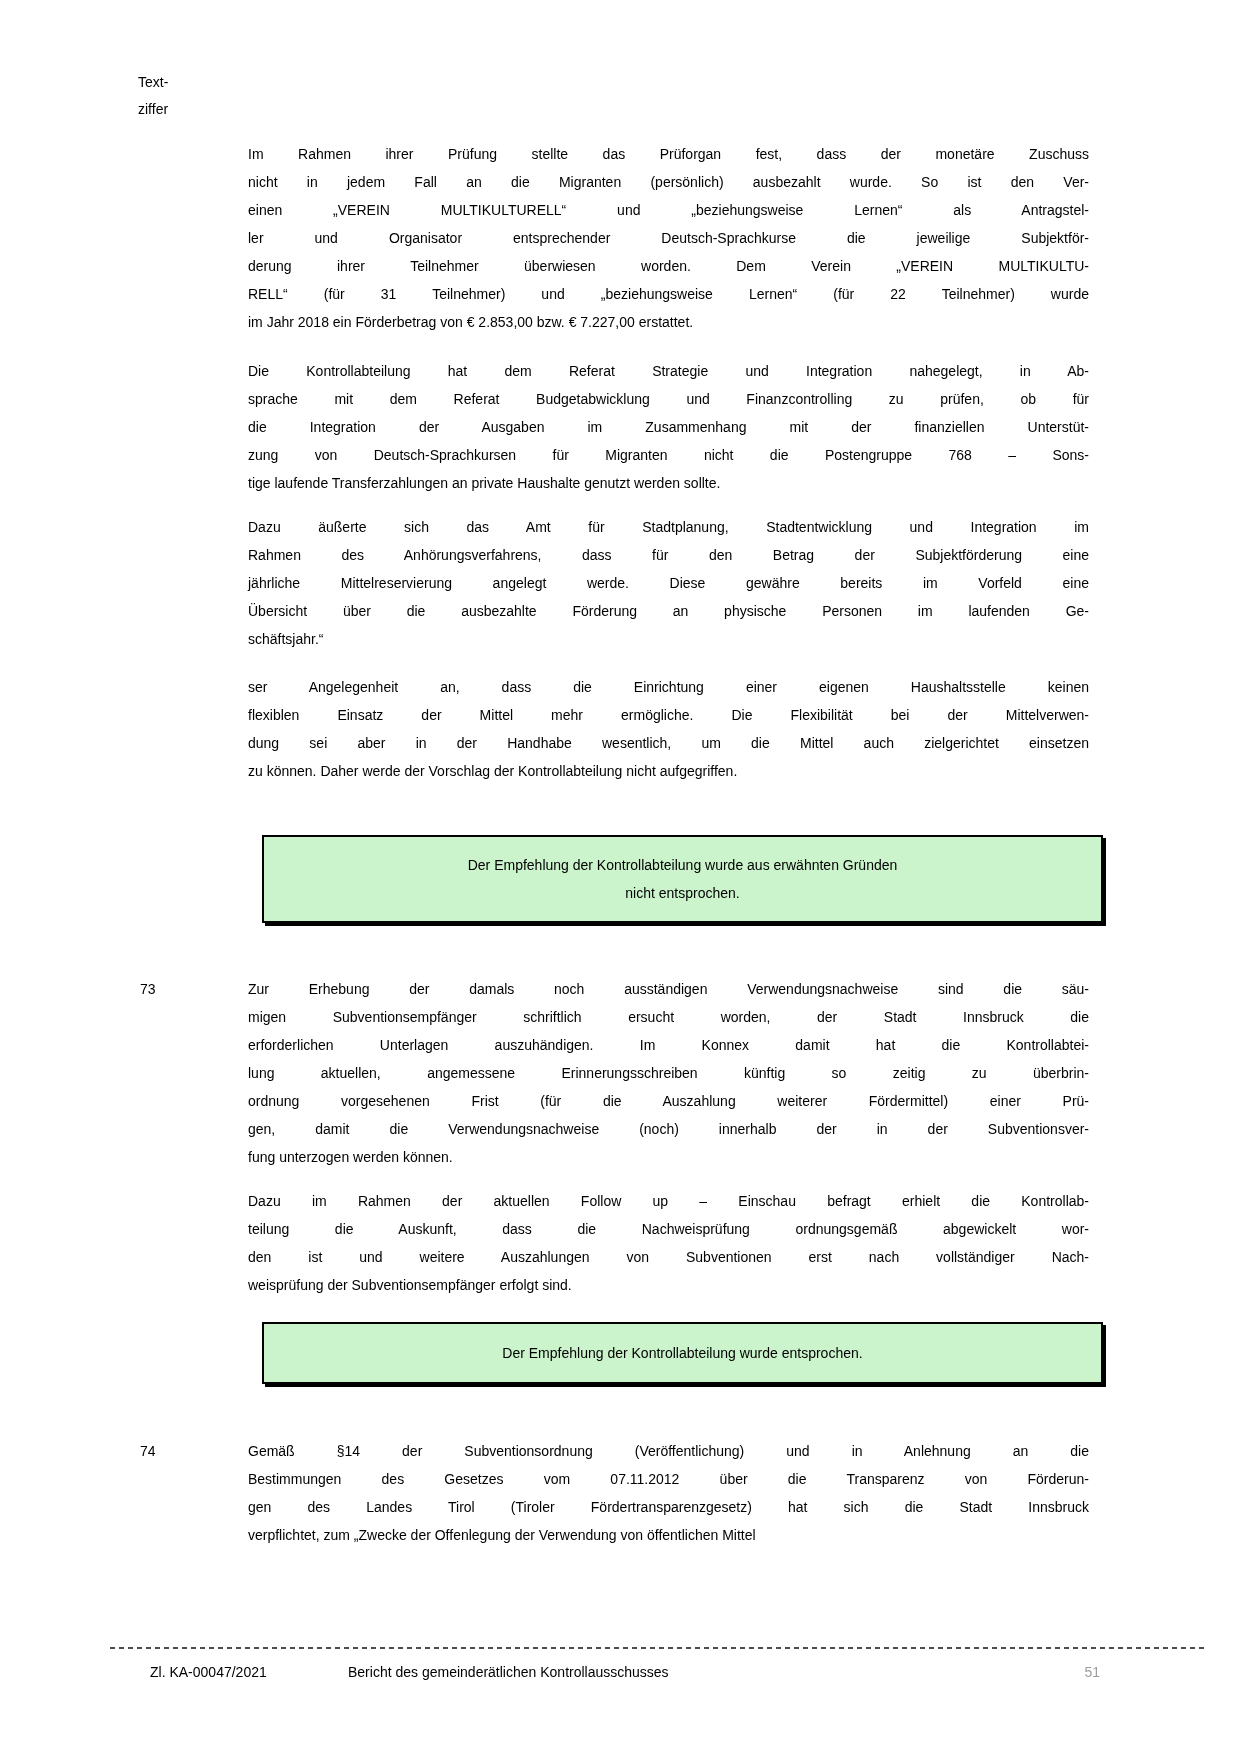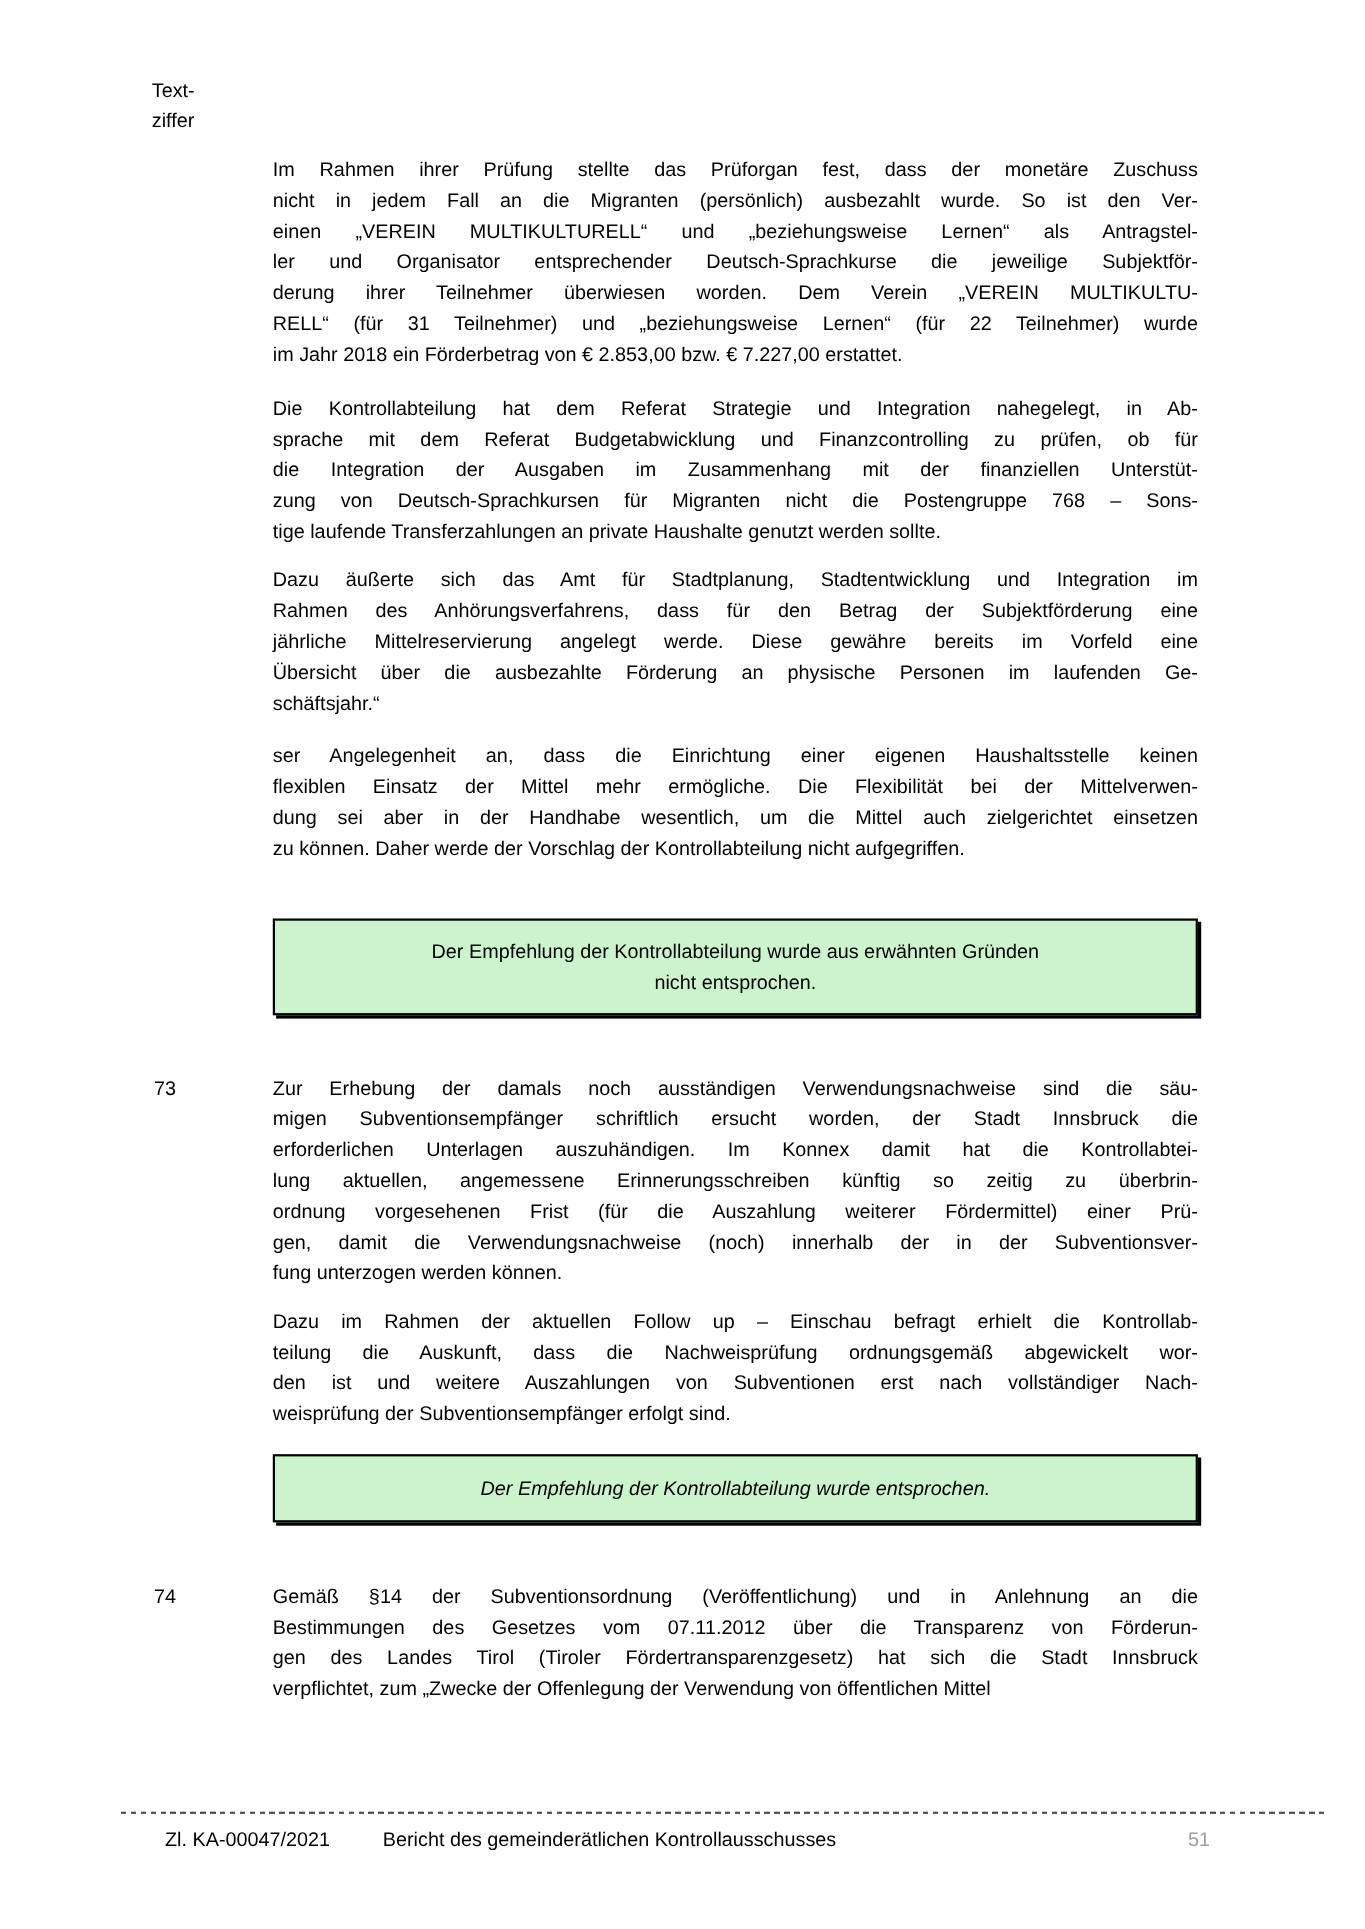--- a/index.html
+++ b/index.html
@@ -2,21 +2,21 @@
 <html lang="de" style="--text: #000000; --box_bg: #ccf4cc; --box_border: #000000; --page_number: #9c9c9c; --separator: #4d4d4d;"><head>
 <meta charset="utf-8">
 <style>
   html, body { margin: 0; padding: 0; background: #ffffff; }
   .page {
     position: relative;
     width: 1241px;
     height: 1754px;
     background: #ffffff;
     font-family: "Liberation Sans", sans-serif;
-    font-size: 18px;
+    font-size: 14px;
     line-height: 28px;
     color: var(--text, #000000);
     overflow: hidden;
   }
   .margin-label {
     position: absolute;
     left: 138px;
     top: 69px;
     line-height: 27px;
   }
@@ -31,22 +31,23 @@
     width: 841px;
   }
   .line { text-align: justify; text-align-last: justify; }
   .line.last { text-align-last: left; }
   .box {
     box-sizing: border-box;
     background: var(--box_bg, #ccf4cc);
     border: 2px solid var(--box_border, #000000);
     box-shadow: 3px 3px 0 var(--box_border, #000000);
     padding: 14px 12px;
+    margin-left: 14px;
   }
-  .box.single { padding: 15px 12px; font-style: italic; }
+  .box.single { padding: 15px 12px; }
   .box .line, .box .line.last { text-align: center; text-align-last: center; }
   .sep {
     position: absolute;
     left: 110px;
     top: 1647px;
     width: 1098px;
     height: 2px;
     background: repeating-linear-gradient(90deg, var(--separator, #4d4d4d) 0 5px, transparent 5px 9px);
   }
   .footer-ref   { position: absolute; left: 150px;  top: 1658px; }

